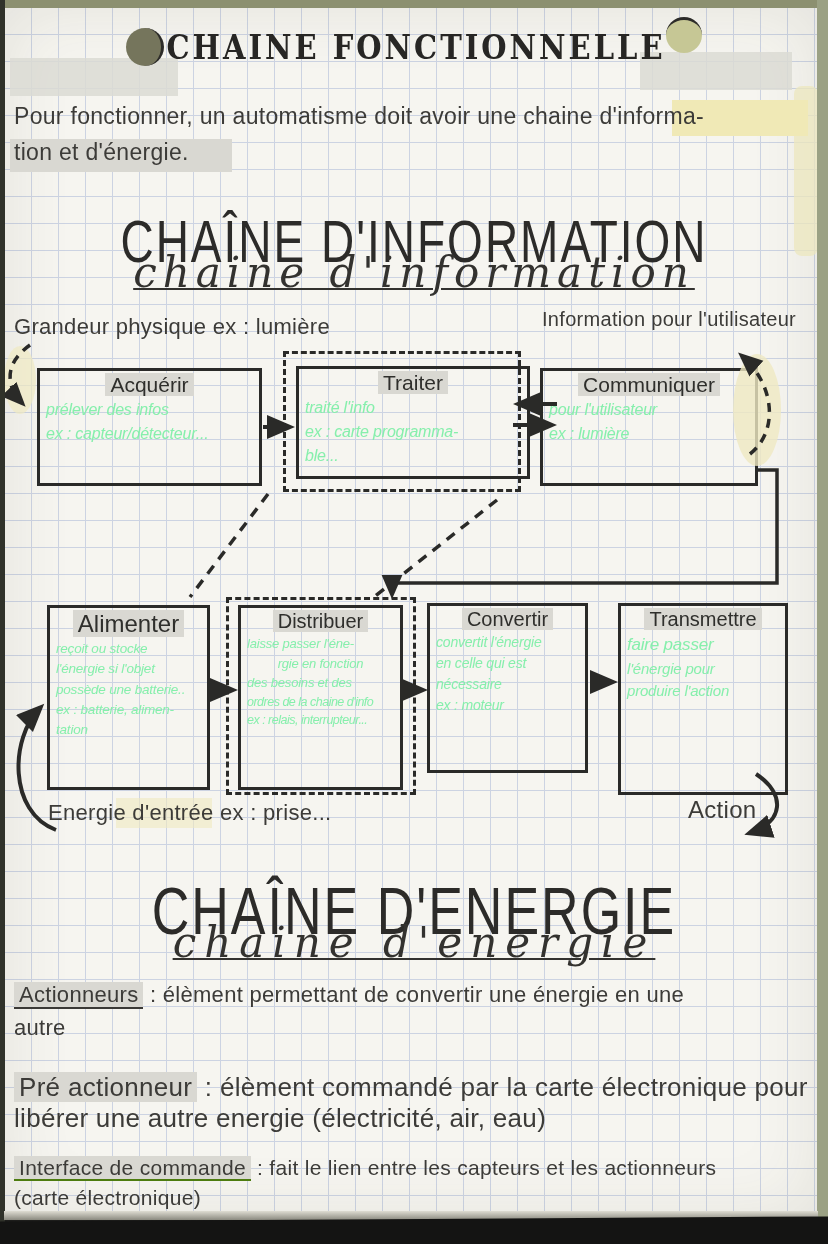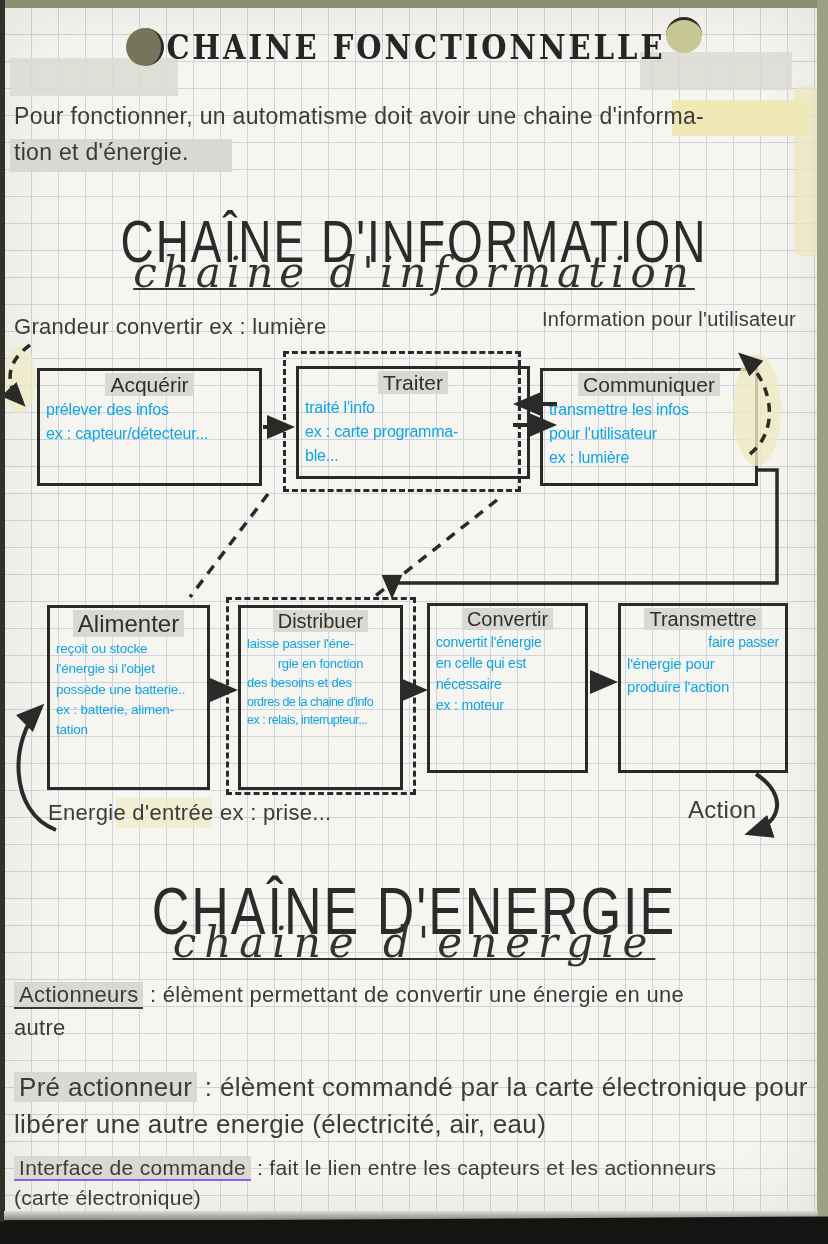--- a/index.html
+++ b/index.html
@@ -42,21 +42,21 @@
                font-family:"Liberation Sans", sans-serif; color:#2c2b29;
                letter-spacing:2px; transform:scaleY(1.3); transform-origin:top; }
   .script-title { position:absolute; left:0; width:828px; text-align:center;
                font-family:"DejaVu Serif", serif; font-style:italic; color:#33322f;
                letter-spacing:6px; text-decoration:underline; text-decoration-thickness:2px; }
 
   
   .hbox { position:absolute; border:3px solid #2a2a28; padding:2px 6px; }
   .hbox-dashed { position:absolute; border:3px dashed #2a2a28; }
   .hbox-title { text-align:center; font-size:21px; color:#2f2f2c; margin-bottom:1px; white-space:nowrap; }
-  .hbox-line { color:#0ea5e9; white-space:nowrap; line-height:1.5; letter-spacing:-0.2px; }
+  .hbox-line { color:#86efac; white-space:nowrap; line-height:1.5; letter-spacing:-0.2px;font-style:italic; }
 
   svg.overlay { position:absolute; left:0; top:0; pointer-events:none; }
 </style>
 </head>
 <body>
 
 <div class="page">
   <div class="paper"></div>
 
   <div class="abs" style="left:794px;top:86px;width:24px;height:170px;background:#ece7bd;opacity:.75;border-radius:8px;"></div>
@@ -68,41 +68,40 @@
   </div>
 
   <div class="abs hl-y" style="left:672px;top:100px;width:136px;height:36px;"></div>
   <div class="abs hand" style="left:14px;top:103px;font-size:23px;">Pour fonctionner, un automatisme doit avoir une chaine d'informa-</div>
   <div class="abs hl" style="left:10px;top:139px;width:222px;height:33px;"></div>
   <div class="abs hand" style="left:14px;top:139px;font-size:23px;">tion et d'énergie.</div>
 
   <div class="big-title" style="top:206px;font-size:46px;">CHAÎNE D'INFORMATION</div>
   <div class="script-title" style="top:248px;font-size:42px;">chaine d'information</div>
 
-  <div class="abs hand" style="left:14px;top:314px;font-size:22px;">Grandeur convertir ex : lumière</div>
+  <div class="abs hand" style="left:14px;top:314px;font-size:22px;">Grandeur physique ex : lumière</div>
   <div class="abs hand" style="left:542px;top:308px;font-size:20px;">Information pour l'utilisateur</div>
 
   <div class="hbox-dashed" style="left:283px;top:351px;width:238px;height:141px;"></div>
 
   <div class="hbox" style="left:37px;top:368px;width:225px;height:118px;">
     <div class="hbox-title"><span class="hl">Acquérir</span></div>
     <div class="hbox-line" style="font-size:16px;">prélever des infos</div>
     <div class="hbox-line" style="font-size:16px;">ex : capteur/détecteur...</div>
   </div>
 
   <div class="hbox" style="left:296px;top:366px;width:234px;height:113px;">
     <div class="hbox-title"><span class="hl">Traiter</span></div>
     <div class="hbox-line" style="font-size:16px;">traité l'info</div>
     <div class="hbox-line" style="font-size:16px;">ex : carte programma-</div>
     <div class="hbox-line" style="font-size:16px;">ble...</div>
   </div>
 
   <div class="hbox" style="left:540px;top:368px;width:218px;height:118px;">
     <div class="hbox-title"><span class="hl">Communiquer</span></div>
-    <div class="hbox-line" style="font-size:16px;">transmettre les infos</div>
     <div class="hbox-line" style="font-size:16px;">pour l'utilisateur</div>
     <div class="hbox-line" style="font-size:16px;">ex : lumière</div>
   </div>
 
   <div class="hbox-dashed" style="left:226px;top:597px;width:190px;height:198px;"></div>
 
   <div class="hbox" style="left:47px;top:605px;width:163px;height:185px;">
     <div class="hbox-title" style="font-size:24px;"><span class="hl">Alimenter</span></div>
     <div class="hbox-line" style="font-size:13.5px;">reçoit ou stocke</div>
     <div class="hbox-line" style="font-size:13.5px;">l'énergie si l'objet</div>
@@ -121,46 +120,46 @@
   </div>
 
   <div class="hbox" style="left:427px;top:603px;width:161px;height:170px;">
     <div class="hbox-title" style="font-size:20px;"><span class="hl">Convertir</span></div>
     <div class="hbox-line" style="font-size:14px;">convertit l'énergie</div>
     <div class="hbox-line" style="font-size:14px;">en celle qui est</div>
     <div class="hbox-line" style="font-size:14px;">nécessaire</div>
     <div class="hbox-line" style="font-size:14px;">ex : moteur</div>
   </div>
 
-  <div class="hbox" style="left:618px;top:603px;width:170px;height:170px;">
+  <div class="hbox" style="left:618px;top:603px;width:170px;height:192px;">
     <div class="hbox-title" style="font-size:20px;"><span class="hl">Transmettre</span></div>
-    <div class="hbox-line" style="font-size:14px;text-align:right;">faire passer</div>
+    <div class="hbox-line" style="font-size:17px;">faire passer</div>
     <div class="hbox-line" style="font-size:15px;">l'énergie pour</div>
     <div class="hbox-line" style="font-size:15px;">produire l'action</div>
   </div>
 
   <div class="abs" style="left:116px;top:798px;width:96px;height:30px;background:#f0eac0;opacity:.6;"></div>
   <div class="abs hand" style="left:48px;top:800px;font-size:22px;">Energie d'entrée ex : prise...</div>
   <div class="abs hand" style="left:688px;top:796px;font-size:24px;">Action</div>
 
   <div class="big-title" style="top:872px;font-size:52px;">CHAÎNE D'ENERGIE</div>
   <div class="script-title" style="top:918px;font-size:42px;letter-spacing:8px;">chaine d'energie</div>
 
   <div class="abs hand" style="left:14px;top:982px;font-size:22px;">
     <div><span class="hl" style="border-bottom:2px solid #3a3936;">Actionneurs</span><span> : élèment permettant de convertir une énergie en une</span></div>
     <div style="margin-top:7px;">autre</div>
   </div>
 
   <div class="abs hand" style="left:14px;top:1072px;font-size:26px;">
     <div><span class="hl">Pré actionneur</span><span> : élèment commandé par la carte électronique pour</span></div>
-    <div style="margin-top:6px;">libérer une autre energie (électricité, air, eau)</div>
+    <div style="">libérer une autre energie (électricité, air, eau)</div>
   </div>
 
   <div class="abs hand" style="left:14px;top:1156px;font-size:21px;">
-    <div><span class="hl" style="border-bottom:2px solid #8b5cf6;">Interface de commande</span><span> : fait le lien entre les capteurs et les actionneurs</span></div>
+    <div><span class="hl" style="border-bottom:2px solid #4d7c0f;">Interface de commande</span><span> : fait le lien entre les capteurs et les actionneurs</span></div>
     <div style="margin-top:6px;">(carte électronique)</div>
   </div>
 
   <svg class="overlay" width="828" height="1244" viewBox="0 0 828 1244">
     <defs>
       <marker id="ah" markerWidth="9" markerHeight="8" refX="5.5" refY="3" orient="auto" markerUnits="strokeWidth">
         <path d="M0,0 L7,3 L0,6 z" fill="#2a2a28"></path>
       </marker>
     </defs>
 

